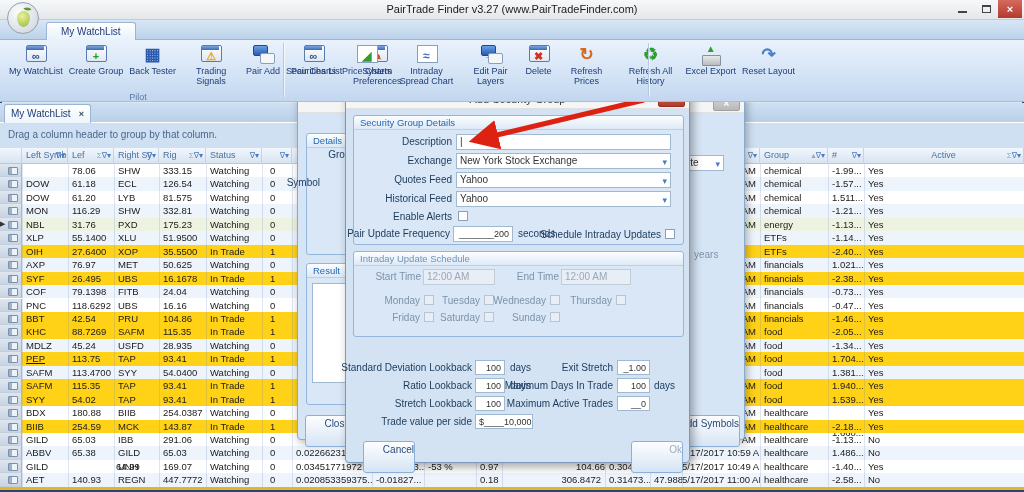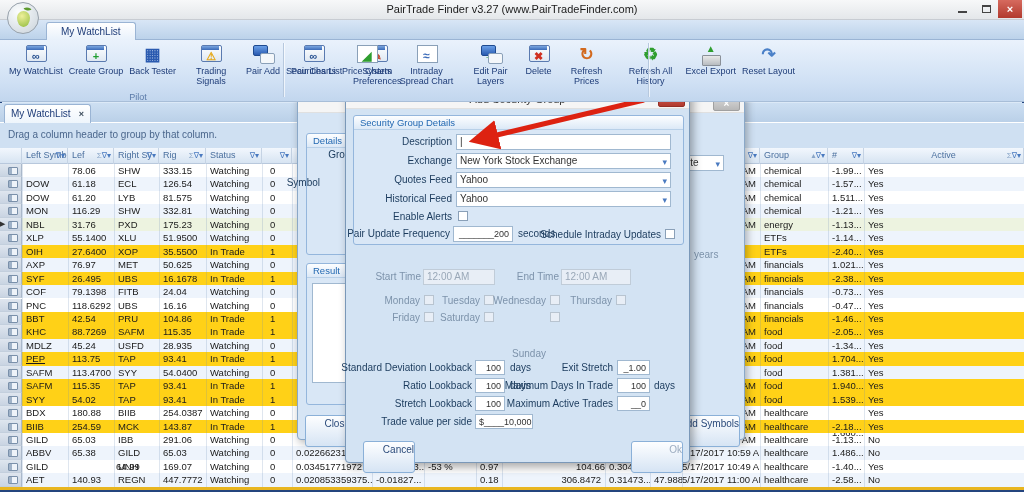--- a/index.html
+++ b/index.html
@@ -729,20 +729,23 @@
   <span class="flabel" style="left:16px;top:102px;width:90px">Historical Feed</span>
   <div class="tin dd" style="left:110px;top:102px;width:215px"><span>Yahoo</span><span class="arr">▾</span></div>
   <span class="flabel" style="left:16px;top:120px;width:90px">Enable Alerts</span>
   <div class="cb" style="left:112px;top:122px"></div>
   <span class="flabel" style="left:0px;top:137px;width:104px">Pair Update Frequency</span>
   <div class="tin num" style="left:107px;top:137px;width:60px"><span>_______200</span></div>
   <span class="flabel" style="left:172px;top:137px;width:40px;text-align:left">seconds</span>
   <span class="flabel" style="left:190px;top:138px;width:125px">Schedule Intraday Updates</span>
   <div class="cb" style="left:319px;top:140px"></div>
 
+  <div class="gbox dis" style="left:7px;top:162px;width:331px;height:86px">
+    <span class="gh" style="color:#6f93b8">Intraday Update Schedule</span>
+  </div>
   <span class="flabel dim" style="left:25px;top:180px;width:50px">Start Time</span>
   <div class="tin dis" style="left:77px;top:180px;width:72px"><span>12:00 AM</span></div>
   <span class="flabel dim" style="left:163px;top:180px;width:50px">End Time</span>
   <div class="tin dis" style="left:215px;top:180px;width:70px"><span>12:00 AM</span></div>
   <div id="days"></div>
 
   <span class="flabel" style="left:-14px;top:271px;width:140px">Standard Deviation Lookback</span>
   <div class="tin num" style="left:129px;top:271px;width:30px;height:15px"><span>100</span></div>
   <span class="flabel" style="left:164px;top:271px;width:30px;text-align:left">days</span>
   <span class="flabel" style="left:187px;top:271px;width:80px">Exit Stretch</span>
@@ -767,21 +770,21 @@
     <span class="flabel dim" style="left: 70px; top: 204px; width: 64px;">Tuesday</span>
     <div class="cb dis" style="left: 138px; top: 206px;"></div>
     <span class="flabel dim" style="left: 136px; top: 204px; width: 64px;">Wednesday</span>
     <div class="cb dis" style="left: 204px; top: 206px;"></div>
     <span class="flabel dim" style="left: 202px; top: 204px; width: 64px;">Thursday</span>
     <div class="cb dis" style="left: 270px; top: 206px;"></div>
     <span class="flabel dim" style="left: 10px; top: 221px; width: 64px;">Friday</span>
     <div class="cb dis" style="left: 78px; top: 223px;"></div>
     <span class="flabel dim" style="left: 70px; top: 221px; width: 64px;">Saturday</span>
     <div class="cb dis" style="left: 138px; top: 223px;"></div>
-    <span class="flabel dim" style="left: 136px; top: 221px; width: 64px; margin-top: 36px;">Sunday</span>
+    <span class="flabel dim" style="left: 136px; top: 221px; width: 64px;">Sunday</span>
     <div class="cb dis" style="left: 204px; top: 223px;"></div>
   </div>
 
 <svg id="arrowsvg">
   <defs>
     <marker id="ah" markerWidth="6" markerHeight="6" refX="4.5" refY="3" orient="auto">
       <path d="M0,0 L6,3 L0,6 z" fill="#dd2211"></path>
     </marker>
   </defs>
   <line x1="644" y1="100" x2="476" y2="140" stroke="#dd2211" stroke-width="5" marker-end="url(#ah)"></line>

